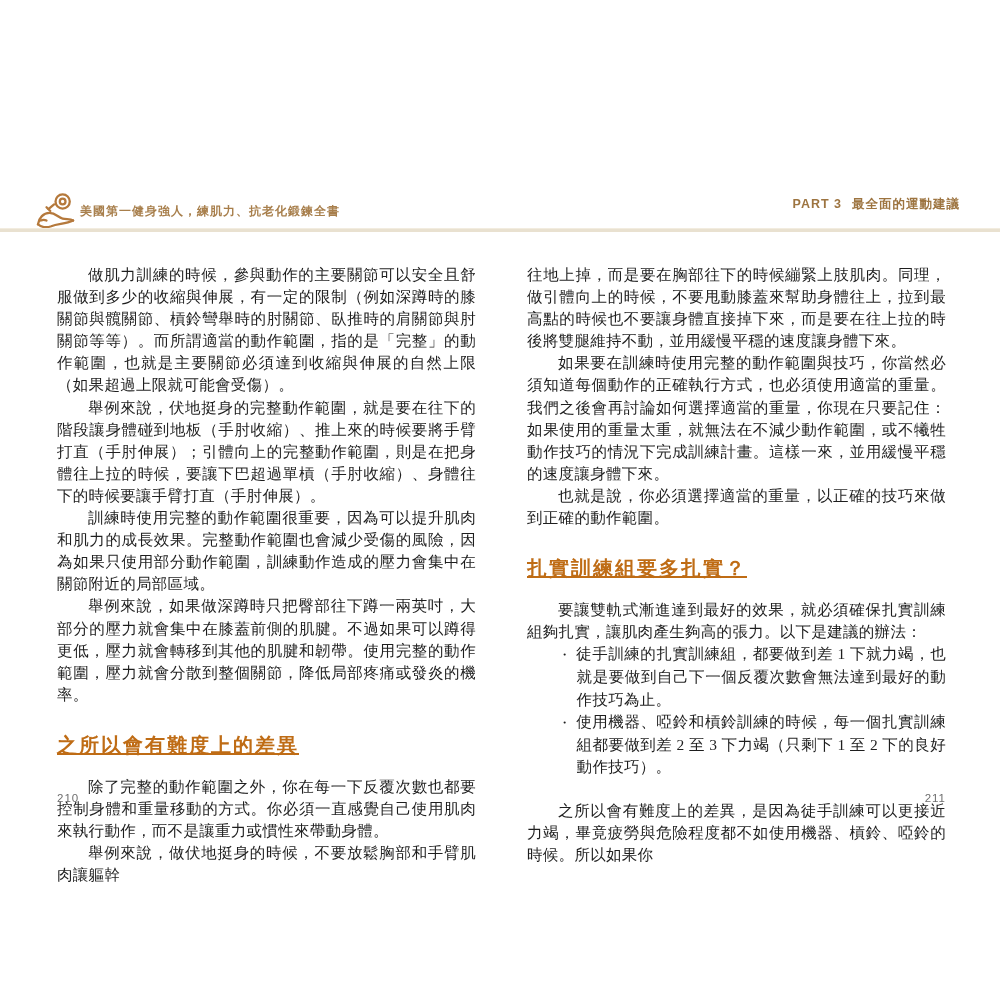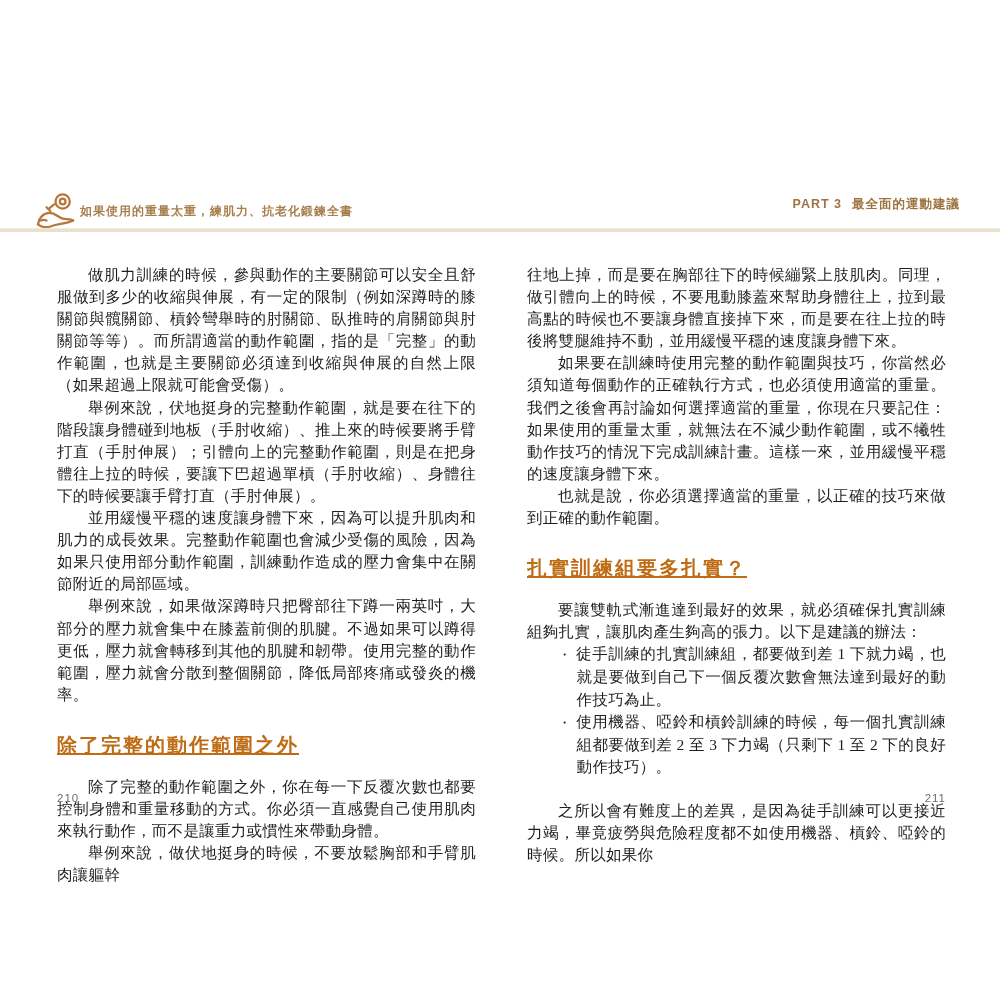--- a/index.html
+++ b/index.html
@@ -71,33 +71,33 @@
       <g fill="none" stroke="#b5793c" stroke-width="2.4" stroke-linecap="round" stroke-linejoin="round">
         <circle cx="29" cy="10" r="7.5"></circle>
         <circle cx="29" cy="10" r="3"></circle>
         <path d="M20 13 L14 18"></path>
         <path d="M12 16 l4 4"></path>
         <path d="M3 34 C4 27 9 22 15 22 C22 22 24 27 29 28 C33 29 37 28 40 30"></path>
         <path d="M3 34 C6 37 12 38 17 36 C24 33 32 34 40 30"></path>
         <path d="M6 30 c2-1 4-1 6 0"></path>
       </g>
     </svg>
-    <div class="book-title">如果使用的重量太重，練肌力、抗老化鍛鍊全書</div>
+    <div class="book-title">美國第一健身強人，練肌力、抗老化鍛鍊全書</div>
     <div class="part-title">
       <span class="part-label">PART 3</span><span>最全面的運動建議</span>
     </div>
   </div>
   <div class="rule"></div>
 
   <div class="col col-left">
     <p class="indent">做肌力訓練的時候，參與動作的主要關節可以安全且舒服做到多少的收縮與伸展，有一定的限制（例如深蹲時的膝關節與髖關節、槓鈴彎舉時的肘關節、臥推時的肩關節與肘關節等等）。而所謂適當的動作範圍，指的是「完整」的動作範圍，也就是主要關節必須達到收縮與伸展的自然上限（如果超過上限就可能會受傷）。</p>
     <p class="indent">舉例來說，伏地挺身的完整動作範圍，就是要在往下的階段讓身體碰到地板（手肘收縮）、推上來的時候要將手臂打直（手肘伸展）；引體向上的完整動作範圍，則是在把身體往上拉的時候，要讓下巴超過單槓（手肘收縮）、身體往下的時候要讓手臂打直（手肘伸展）。</p>
-    <p class="indent">並用緩慢平穩的速度讓身體下來，因為可以提升肌肉和肌力的成長效果。完整動作範圍也會減少受傷的風險，因為如果只使用部分動作範圍，訓練動作造成的壓力會集中在關節附近的局部區域。</p>
+    <p class="indent">訓練時使用完整的動作範圍很重要，因為可以提升肌肉和肌力的成長效果。完整動作範圍也會減少受傷的風險，因為如果只使用部分動作範圍，訓練動作造成的壓力會集中在關節附近的局部區域。</p>
     <p class="indent">舉例來說，如果做深蹲時只把臀部往下蹲一兩英吋，大部分的壓力就會集中在膝蓋前側的肌腱。不過如果可以蹲得更低，壓力就會轉移到其他的肌腱和韌帶。使用完整的動作範圍，壓力就會分散到整個關節，降低局部疼痛或發炎的機率。</p>
-    <h2>除了完整的動作範圍之外</h2>
+    <h2>之所以會有難度上的差異</h2>
     <p class="indent">除了完整的動作範圍之外，你在每一下反覆次數也都要控制身體和重量移動的方式。你必須一直感覺自己使用肌肉來執行動作，而不是讓重力或慣性來帶動身體。</p>
     <p class="indent">舉例來說，做伏地挺身的時候，不要放鬆胸部和手臂肌肉讓軀幹</p>
   </div>
 
   <div class="col col-right">
     <p>往地上掉，而是要在胸部往下的時候繃緊上肢肌肉。同理，做引體向上的時候，不要甩動膝蓋來幫助身體往上，拉到最高點的時候也不要讓身體直接掉下來，而是要在往上拉的時後將雙腿維持不動，並用緩慢平穩的速度讓身體下來。</p>
     <p class="indent">如果要在訓練時使用完整的動作範圍與技巧，你當然必須知道每個動作的正確執行方式，也必須使用適當的重量。我們之後會再討論如何選擇適當的重量，你現在只要記住：如果使用的重量太重，就無法在不減少動作範圍，或不犧牲動作技巧的情況下完成訓練計畫。這樣一來，並用緩慢平穩的速度讓身體下來。</p>
     <p class="indent">也就是說，你必須選擇適當的重量，以正確的技巧來做到正確的動作範圍。</p>
     <h2>扎實訓練組要多扎實？</h2>
     <p class="indent">要讓雙軌式漸進達到最好的效果，就必須確保扎實訓練組夠扎實，讓肌肉產生夠高的張力。以下是建議的辦法：</p>

